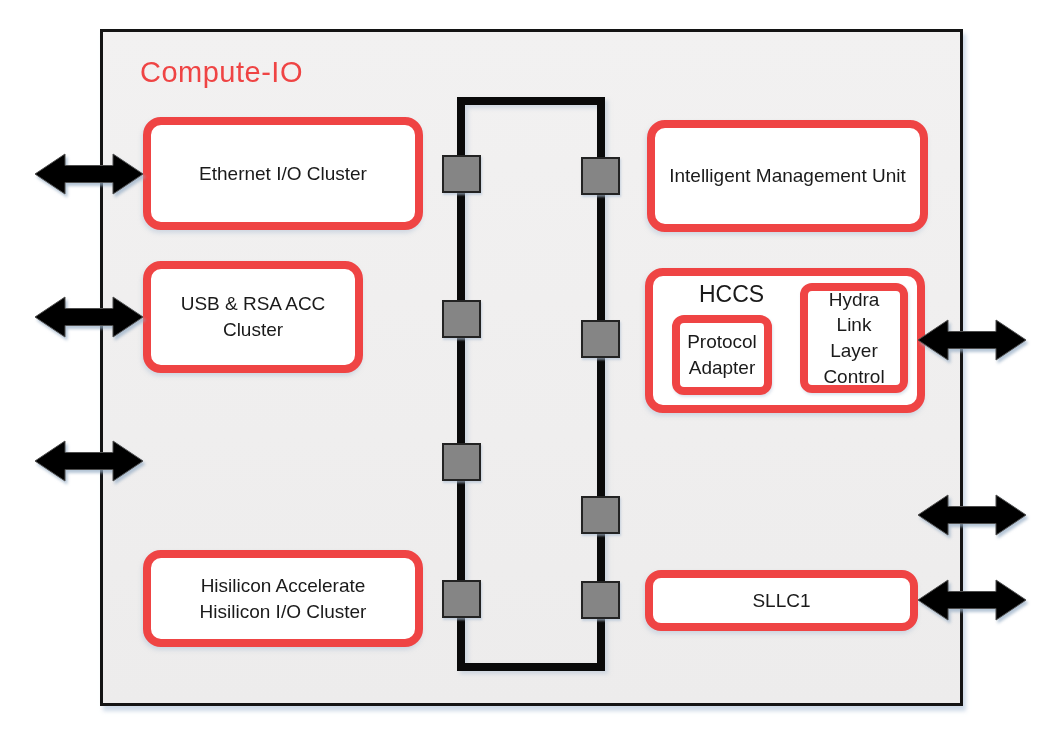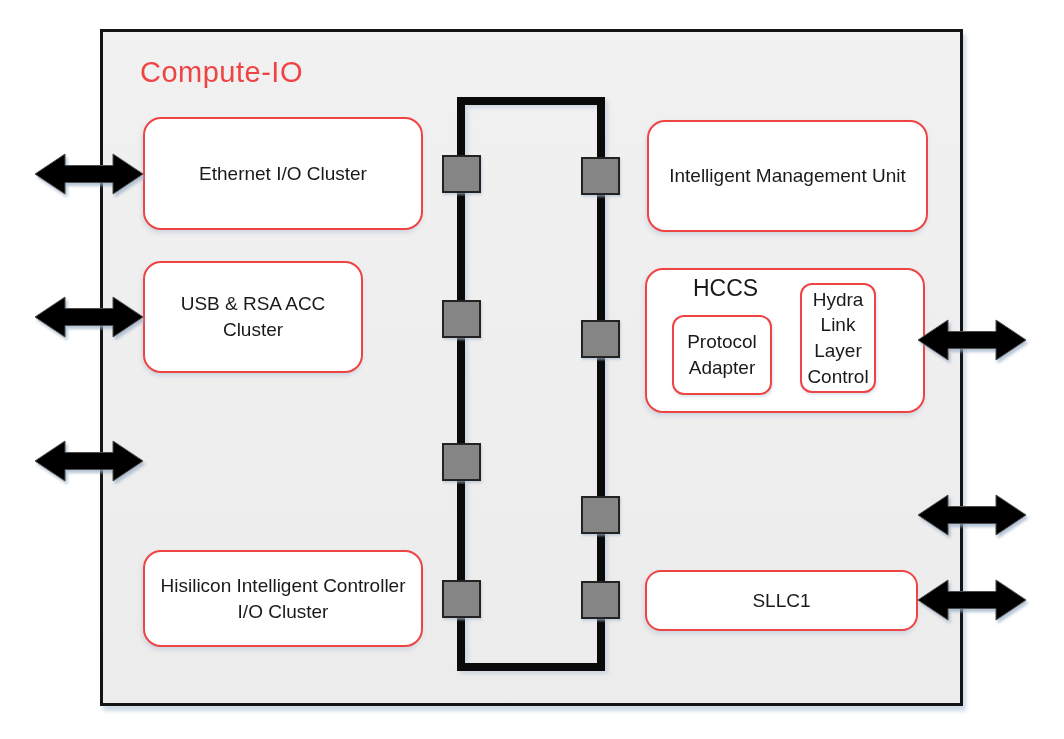--- a/index.html
+++ b/index.html
@@ -23,21 +23,21 @@
     position: absolute;
     left: 140px; top: 42px;
     font-size: 29px;
     letter-spacing: 0.5px;
     color: #ef4444;
     margin-top: 14px;
   }
   .node {
     position: absolute;
     background: #ffffff;
-    border: 2px solid #ef4444;
+    border: 8px solid #ef4444;
     border-radius: 18px;
     display: flex;
     align-items: center;
     justify-content: center;
     text-align: center;
     font-size: 19px;
     line-height: 1.35;
     box-shadow: -1px 3px 4px rgba(178,194,214,0.5);
     box-sizing: border-box;
     padding: 4px 14px;
@@ -96,34 +96,34 @@
   <div class="port" style="left:581px; top:496px;"></div>
   <div class="port" style="left:581px; top:581px;"></div>
 
   <div class="node" style="left:143px; top:117px; width:280px; height:113px;">
     <span>Ethernet I/O Cluster</span>
   </div>
   <div class="node" style="left:143px; top:261px; width:220px; height:112px;justify-content:center;">
     <span>USB &amp; RSA ACC Cluster</span>
   </div>
   <div class="node" style="left:143px; top:550px; width:280px; height:97px;">
-    <span>Hisilicon Intelligent Controller I/O Cluster</span>
+    <span>Hisilicon Accelerate Hisilicon I/O Cluster</span>
   </div>
 
   <div class="node" style="left:647px; top:120px; width:281px; height:112px;">
     <span>Intelligent Management Unit</span>
   </div>
 
   <div class="node" style="left:645px; top:268px; width:280px; height:145px; justify-content:flex-start; align-items:flex-start; padding:0;">
     <span class="hccs-label">HCCS</span>
   </div>
   <div class="node node-inner" style="left:672px; top:315px; width:100px; height:80px;">
     <span>Protocol Adapter</span>
   </div>
-  <div class="node node-inner" style="left:800px; top:283px; width:76px; height:110px;">
+  <div class="node node-inner" style="left:800px; top:283px; width:108px; height:110px;">
     <span>Hydra Link Layer Control</span>
   </div>
 
   <div class="node" style="left:645px; top:570px; width:273px; height:61px; border-radius:16px;">
     <span>SLLC1</span>
   </div>
 
   <svg class="arrow" style="left:34px; top:151px;" viewBox="0 0 110 46">
     <polygon points="1,23 31,3 31,14.5 79,14.5 79,3 109,23 79,43 79,31.5 31,31.5 31,43" fill="#000000" stroke="#4d4d4d" stroke-width="1"></polygon>
   </svg>

